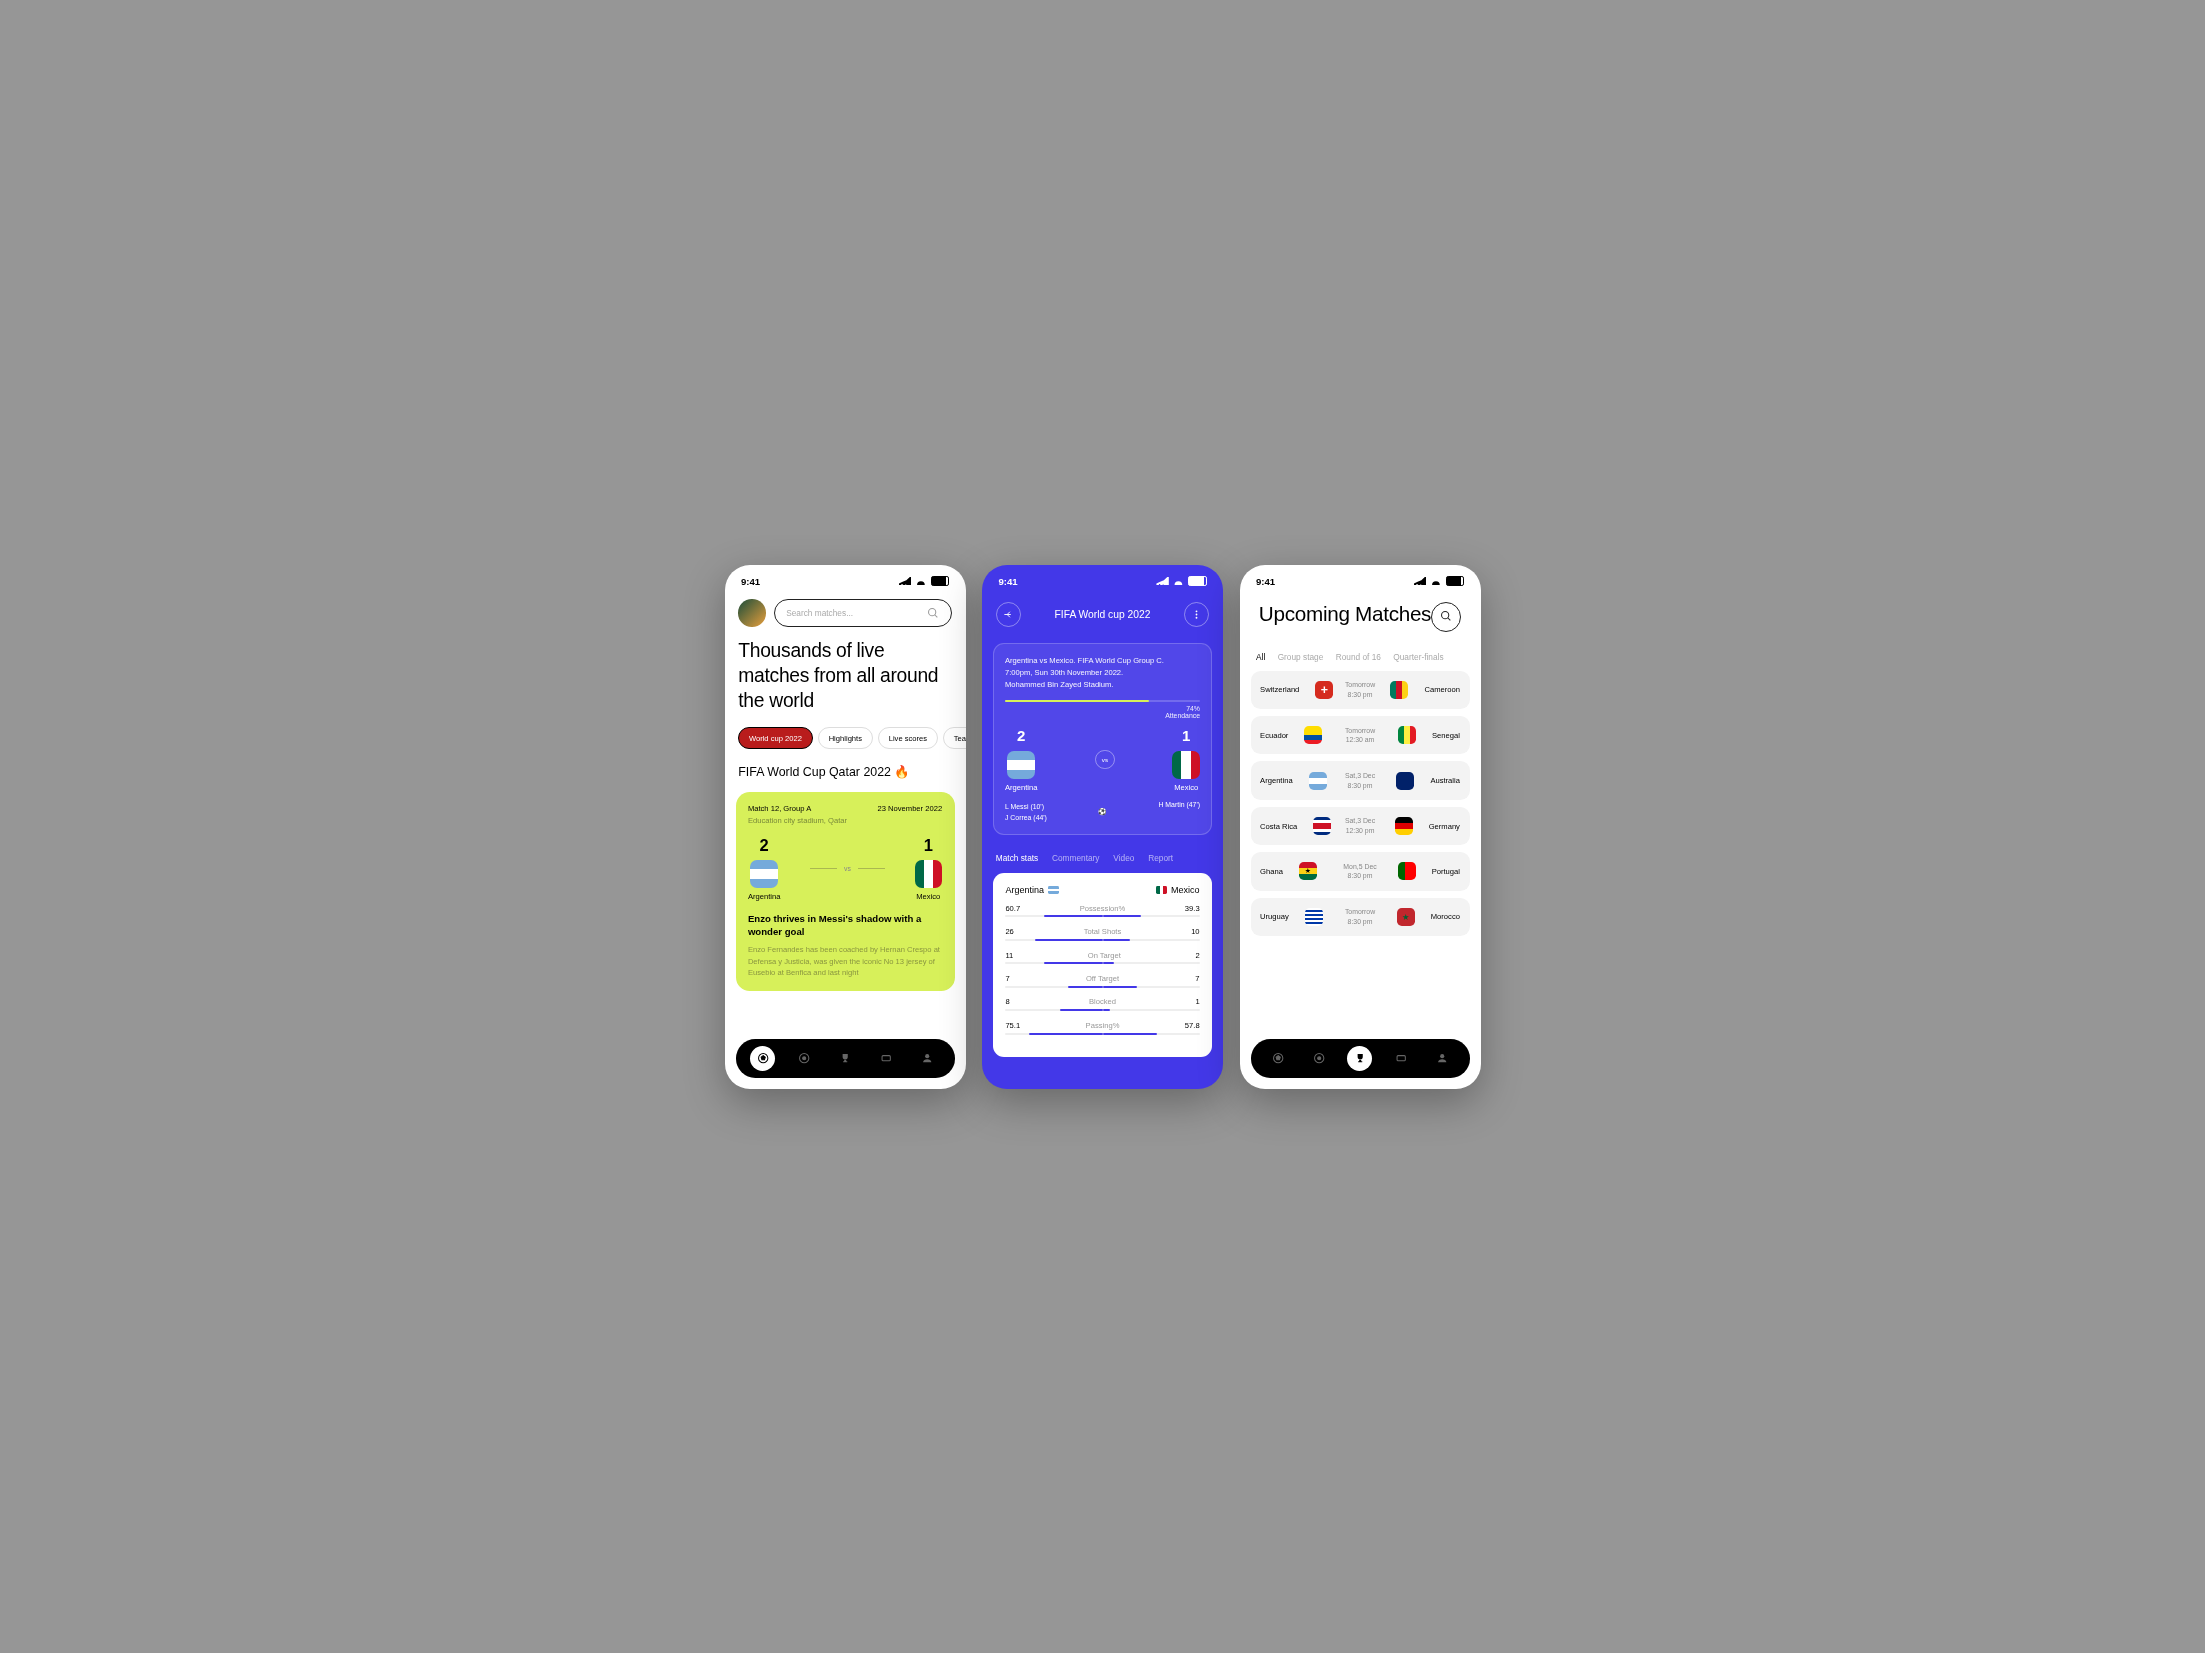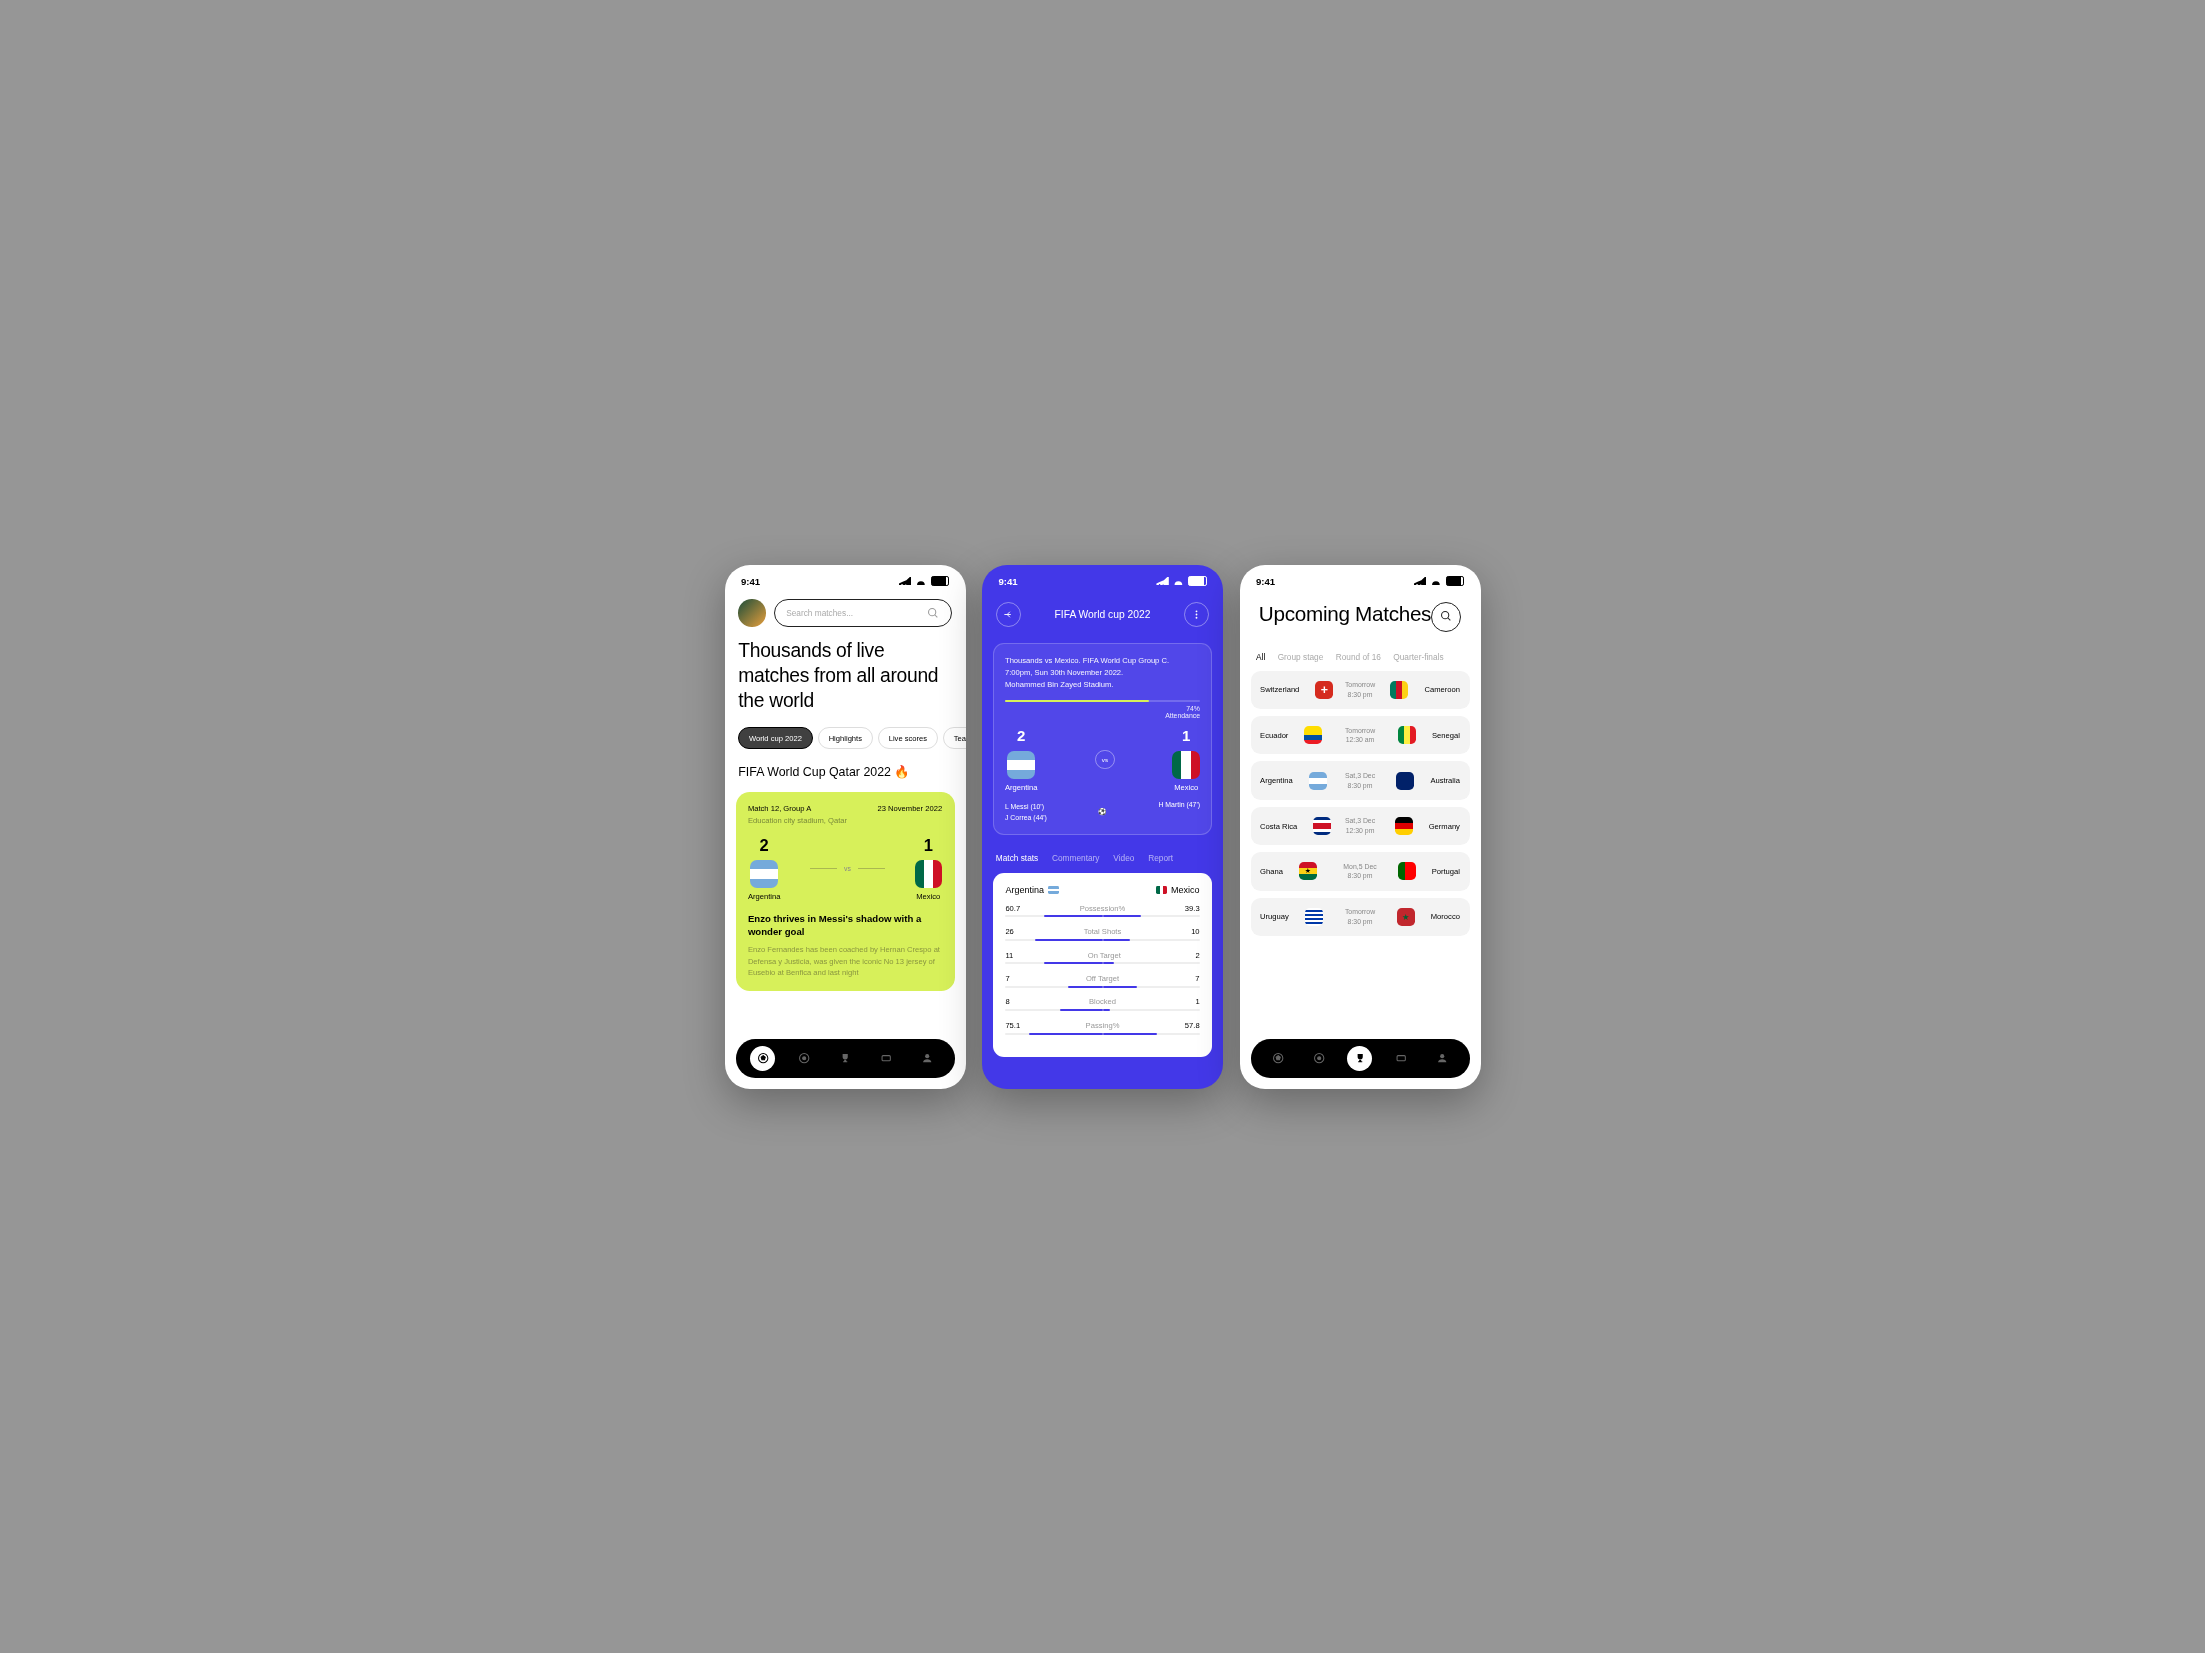--- a/index.html
+++ b/index.html
@@ -19,21 +19,21 @@
 .battery::before{content:'';display:inline-block;width:16.5px;height:8.3px;border:1px solid currentColor;border-radius:2.1px;background:linear-gradient(to right,currentColor 90%,transparent 90%);}
 
 
 .p1-header{display:flex;align-items:center;gap:8.3px;padding:5.5px 13.8px;}
 .avatar{width:27.6px;height:27.6px;border-radius:50%;background:linear-gradient(135deg,#1a4d3a,#e89f3c);}
 .search-pill{flex:1;border:1px solid #222;border-radius:16.5px;padding:6.9px 11px;display:flex;align-items:center;justify-content:space-between;font-size:8.3px;color:#aaa;}
 .search-icon-svg{width:12.4px;height:12.4px;}
 .p1-hero{padding:5.5px 13.8px;font-size:19.3px;font-weight:500;line-height:1.3;letter-spacing:-0.3px;}
 .p1-chips{display:flex;gap:5.5px;padding:8.3px 13.8px;overflow:hidden;}
 .chip{padding:5.5px 9.6px;border-radius:12.4px;border:0.7px solid #ddd;font-size:7.6px;white-space:nowrap;}
-.chip.active{background:#404040;color:#fff;border-color:#000;}
+.chip.active{background:#b91c1c;color:#fff;border-color:#000;}
 .p1-section-title{padding:6.9px 13.8px;font-size:12.4px;font-weight:500;}
 .match-card{background:#d7f05a;margin:5.5px 11px;border-radius:13.8px;padding:12.4px;}
 .mc-top{display:flex;justify-content:space-between;font-size:7.6px;margin-bottom:2.8px;}
 .mc-venue{font-size:7.6px;color:#7a8a3a;margin-bottom:11px;}
 .mc-score{display:flex;justify-content:space-between;align-items:center;}
 .mc-team{text-align:center;}
 .mc-score-num{font-size:16.5px;font-weight:600;margin-bottom:5.5px;}
 .flag{width:27.6px;height:27.6px;border-radius:6.9px;margin:0 auto 4.1px;}
 .flag-ar{background:linear-gradient(to bottom,#75aadb 33%,#fff 33%,#fff 67%,#75aadb 67%);position:relative;}
 .flag-mx{background:linear-gradient(to right,#006847 33%,#fff 33%,#fff 67%,#ce1126 67%);}
@@ -211,21 +211,21 @@
     <div class="circle-btn">
         <svg width="11" height="11" viewBox="0 0 24 24" fill="#fff">
           <circle cx="12" cy="5" r="2"></circle>
           <circle cx="12" cy="12" r="2"></circle>
           <circle cx="12" cy="19" r="2"></circle>
         </svg>
       </div>
   </div>
   <div class="match-info-card">
     <div class="mic-text">
-      <div>Thousands vs Mexico. FIFA World Cup Group C.</div>
+      <div>Argentina vs Mexico. FIFA World Cup Group C.</div>
       <div>7:00pm, Sun 30th November 2022.</div>
       <div>Mohammed Bin Zayed Stadium.</div>
     </div>
     <div class="mic-bar">
         <div class="mic-bar-fill"></div>
       </div>
     <div class="mic-attendance">
       <div>74%</div>
       <div>Attendance</div>
     </div>

